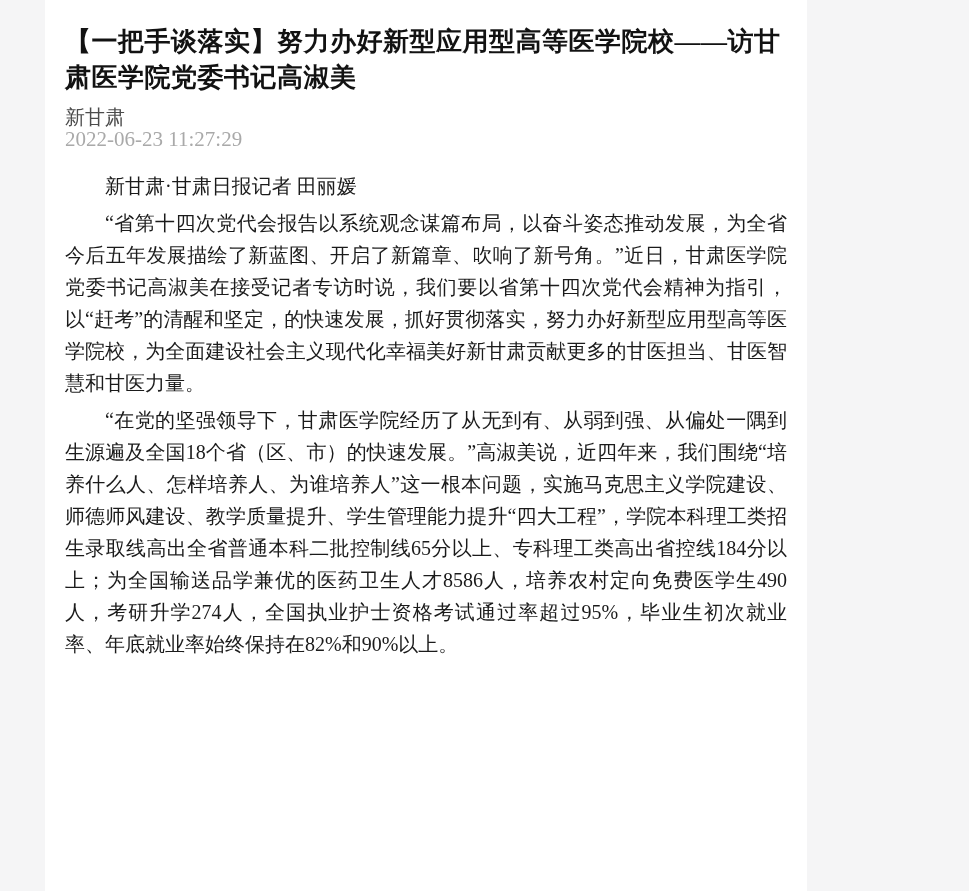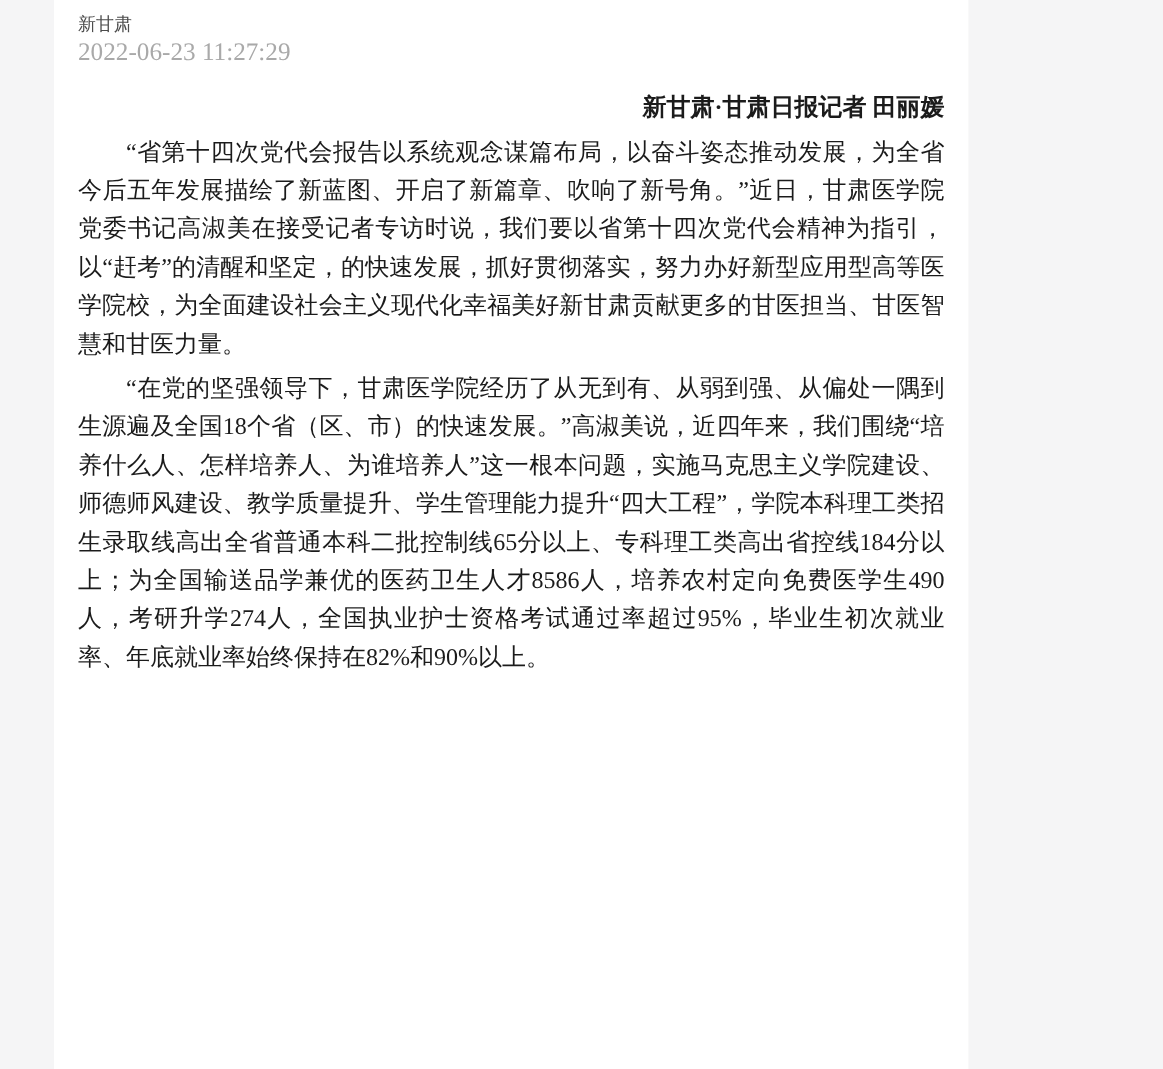--- a/index.html
+++ b/index.html
@@ -31,50 +31,51 @@
     font-size: 26px;
     line-height: 36px;
     font-weight: 700;
     color: #121212;
     letter-spacing: 0.5px;
   }
   .meta {
     margin-top: 10px;
   }
   .source {
-    font-size: 15px;
+    font-size: 20px;
     line-height: 22px;
     color: #4c4c4c;
   }
   .date {
     font-size: 21px;
     line-height: 22px;
     color: #a9a9a9;
   }
   .body {
     margin-top: 20px;
   }
   .body p {
     margin: 0 0 5px 0;
     font-size: 20px;
     line-height: 32px;
     color: #1b1b1b;
     text-indent: 2em;
     text-align: justify;
   }
   .body p.byline {
-    font-weight: 700;
-    text-align: right;
+    font-weight: 400;
+    text-align: left;
   }
 </style>
 </head>
 <body>
 
 <div class="page">
   <main class="content">
+    <h1 class="title">【一把手谈落实】努力办好新型应用型高等医学院校——访甘肃医学院党委书记高淑美</h1>
     <div class="meta">
       <div class="source">新甘肃</div>
       <div class="date">2022-06-23 11:27:29</div>
     </div>
     <div class="body">
       <p class="byline">新甘肃·甘肃日报记者 田丽媛</p>
       <p>“省第十四次党代会报告以系统观念谋篇布局，以奋斗姿态推动发展，为全省今后五年发展描绘了新蓝图、开启了新篇章、吹响了新号角。”近日，甘肃医学院党委书记高淑美在接受记者专访时说，我们要以省第十四次党代会精神为指引，以“赶考”的清醒和坚定，的快速发展，抓好贯彻落实，努力办好新型应用型高等医学院校，为全面建设社会主义现代化幸福美好新甘肃贡献更多的甘医担当、甘医智慧和甘医力量。</p>
       <p>“在党的坚强领导下，甘肃医学院经历了从无到有、从弱到强、从偏处一隅到生源遍及全国18个省（区、市）的快速发展。”高淑美说，近四年来，我们围绕“培养什么人、怎样培养人、为谁培养人”这一根本问题，实施马克思主义学院建设、师德师风建设、教学质量提升、学生管理能力提升“四大工程”，学院本科理工类招生录取线高出全省普通本科二批控制线65分以上、专科理工类高出省控线184分以上；为全国输送品学兼优的医药卫生人才8586人，培养农村定向免费医学生490人，考研升学274人，全国执业护士资格考试通过率超过95%，毕业生初次就业率、年底就业率始终保持在82%和90%以上。</p>
     </div>
   </main>

